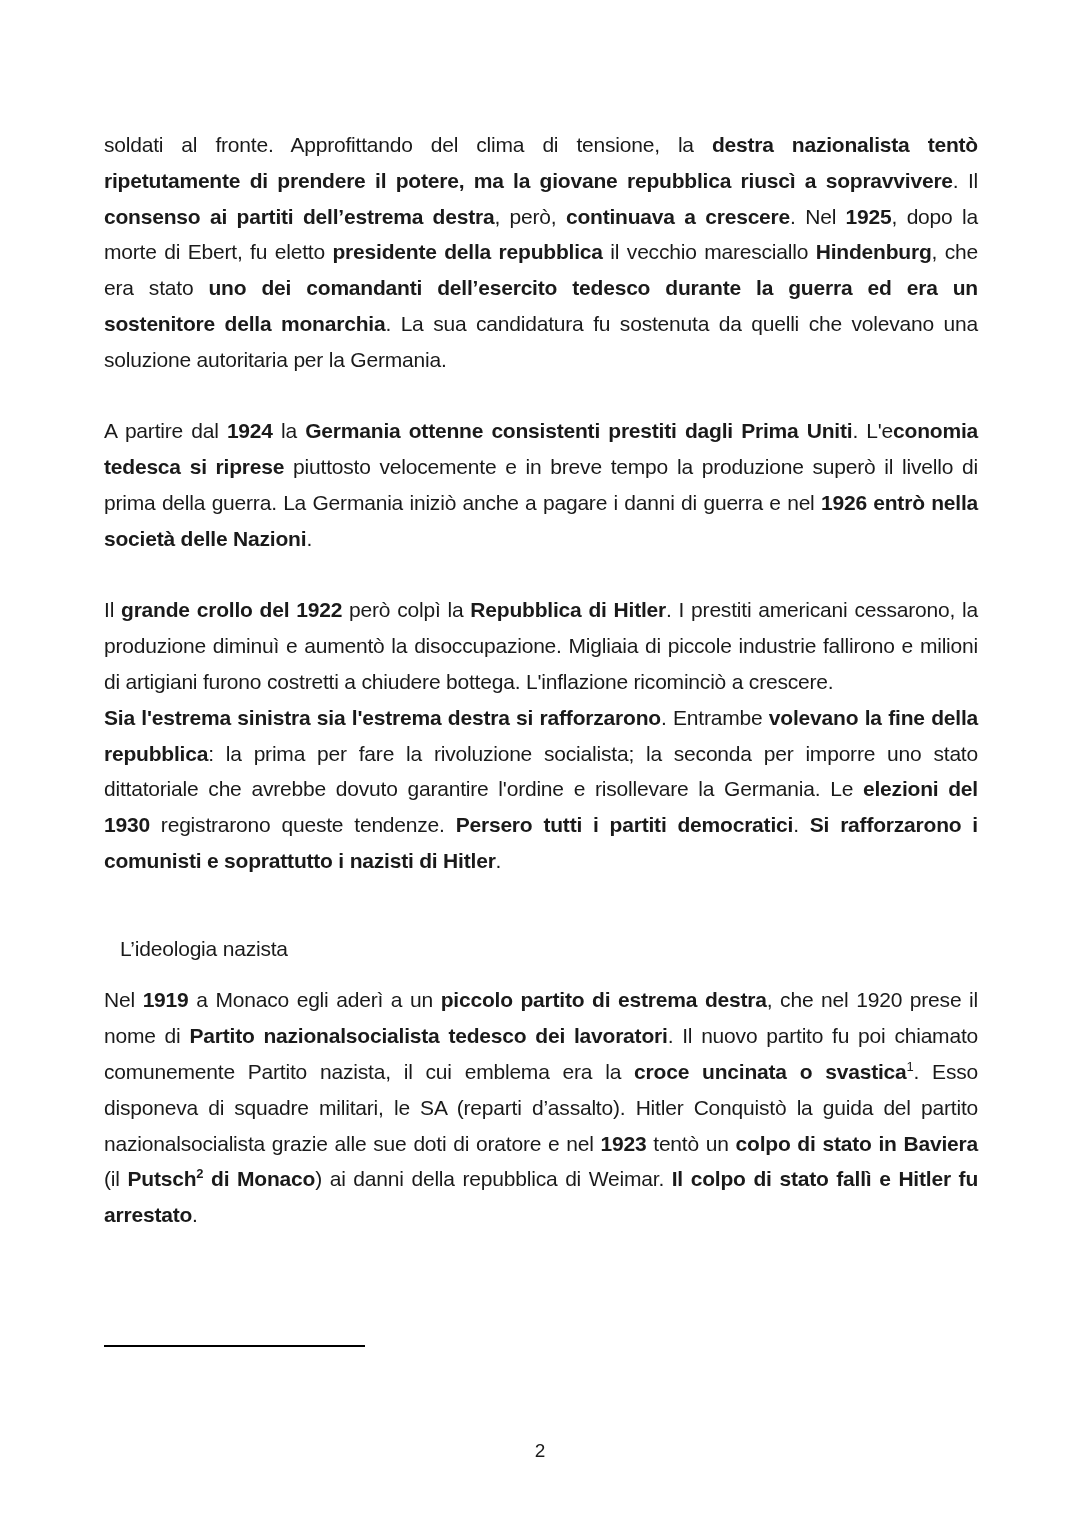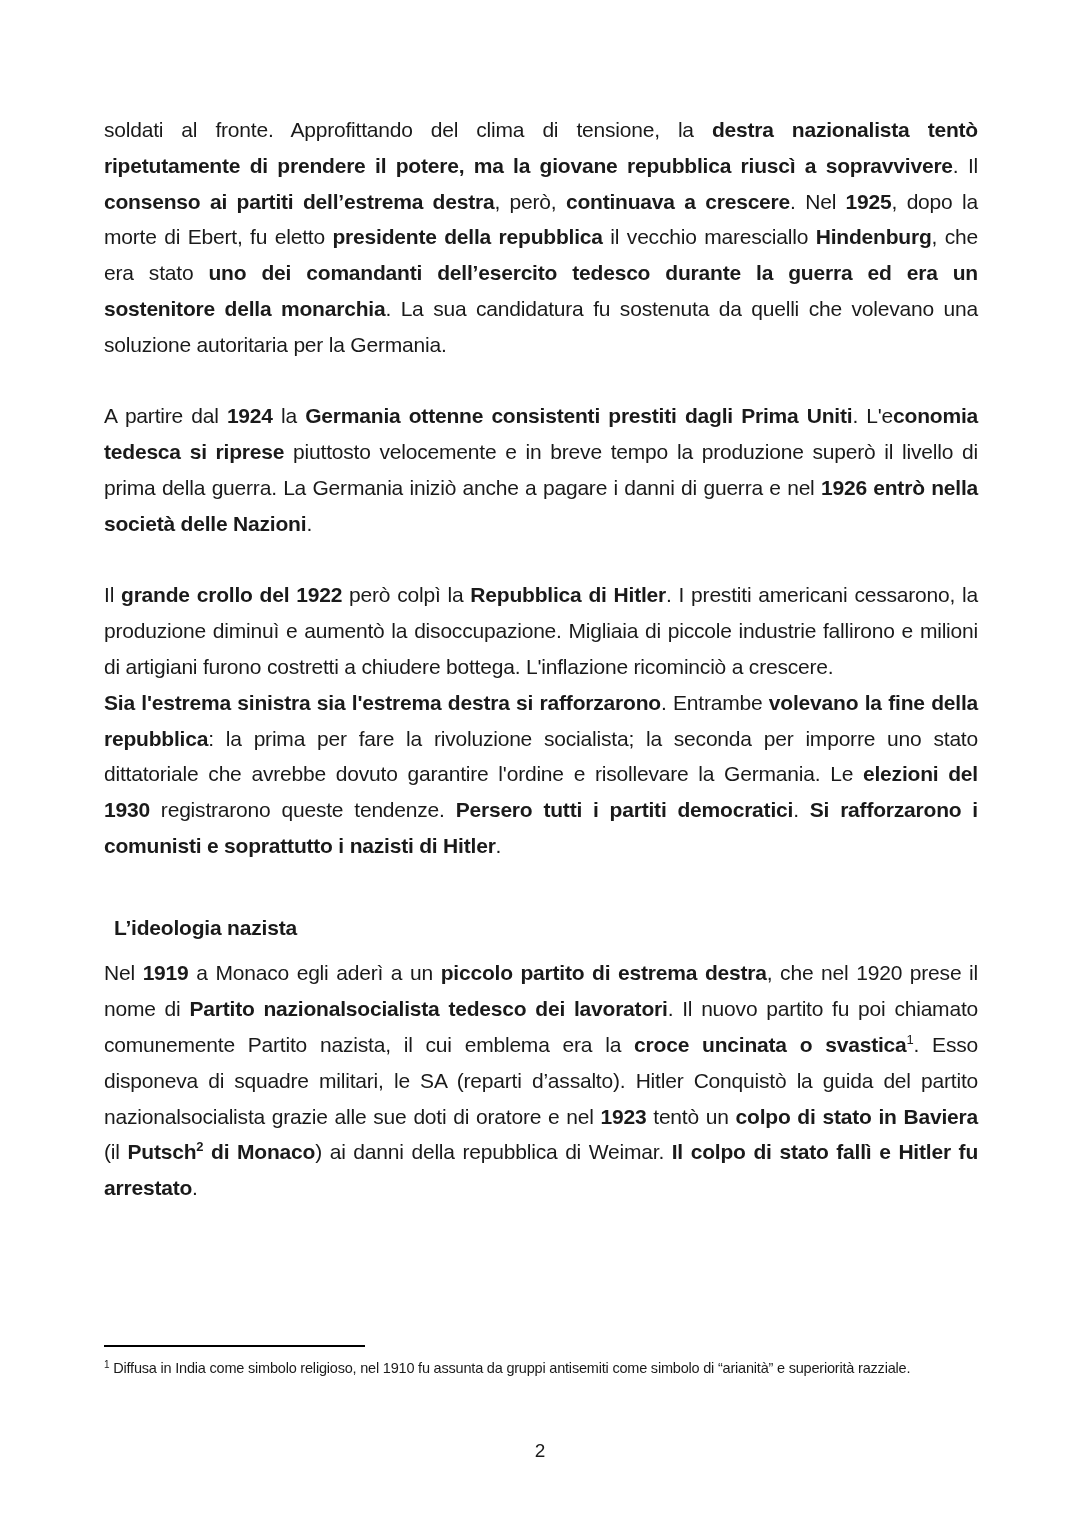--- a/index.html
+++ b/index.html
@@ -1,27 +1,27 @@
 <!DOCTYPE html>
 <html><head>
 <meta charset="utf-8">
 <style>
   html, body { margin: 0; padding: 0; background: #ffffff; }
   body { width: 1080px; height: 1527px; position: relative; overflow: hidden; }
   .page {
-    position: absolute; left: 104px; top: 112px; width: 874px;
+    position: absolute; left: 104px; top: 127px; width: 874px;
     font-family: "Liberation Sans", sans-serif;
     font-size: 21px; line-height: 35.8px; color: #1a1a1a;
     letter-spacing: -0.2px;
   }
   .para { margin: 0; text-align: justify; }
   .gap { height: 35.8px; }
   b { font-weight: bold; }
   sup { font-size: 13px; line-height: 0; vertical-align: 8px; }
-  .heading { margin: 10px; font-weight: bold; }
+  .heading { margin: 16px; font-weight: normal; }
   .rule {
     position: absolute; left: 104px; top: 1345px; width: 261px; height: 2px;
     background: #000000;
   }
   .footnotes {
     position: absolute; left: 104px; top: 1358px; width: 874px;
     font-family: "Liberation Sans", sans-serif; font-size: 14.5px; line-height: 21px;
     color: #1a1a1a; letter-spacing: -0.2px;
   }
   .footnotes p { margin: 0; }
@@ -42,16 +42,15 @@
   <p class="para">Il <b>grande crollo del 1922</b> però colpì la <b>Repubblica di Hitler</b>. I prestiti americani cessarono, la produzione diminuì e aumentò la disoccupazione. Migliaia di piccole industrie fallirono e milioni di artigiani furono costretti a chiudere bottega. L'inflazione ricominciò a crescere.</p>
   <p class="para"><b>Sia l'estrema sinistra sia l'estrema destra si rafforzarono</b>. Entrambe <b>volevano la fine della repubblica</b>: la prima per fare la rivoluzione socialista; la seconda per imporre uno stato dittatoriale che avrebbe dovuto garantire l'ordine e risollevare la Germania. Le <b>elezioni del 1930</b> registrarono queste tendenze. <b>Persero tutti i partiti democratici</b>. <b>Si rafforzarono i comunisti e soprattutto i nazisti di Hitler</b>.</p>
   <div class="gap"></div>
   <h2 class="heading" style="font-size:21px;">L’ideologia nazista</h2>
   <p class="para">Nel <b>1919</b> a Monaco egli aderì a un <b>piccolo partito di estrema destra</b>, che nel 1920 prese il nome di <b>Partito nazionalsocialista tedesco dei lavoratori</b>. Il nuovo partito fu poi chiamato comunemente Partito nazista, il cui emblema era la <b>croce uncinata o svastica</b><sup>1</sup>. Esso disponeva di squadre militari, le SA (reparti d’assalto). Hitler Conquistò la guida del partito nazionalsocialista grazie alle sue doti di oratore e nel <b>1923</b> tentò un <b>colpo di stato in Baviera</b> (il <b>Putsch</b><sup style="font-weight: bold;">2</sup><b> di Monaco</b>) ai danni della repubblica di Weimar. <b>Il colpo di stato fallì e Hitler fu arrestato</b>.</p>
 </div>
 
 <div class="rule"></div>
 
 <div class="footnotes">
-  <p><sup>1</sup><span> Diffusa in India come simbolo religioso, nel 1910 fu assunta da gruppi antisemiti come simbolo di “arianità” e superiorità razziale.</span></p>
 </div>
 
 <div class="page-number">2</div>
 
 </body></html>

